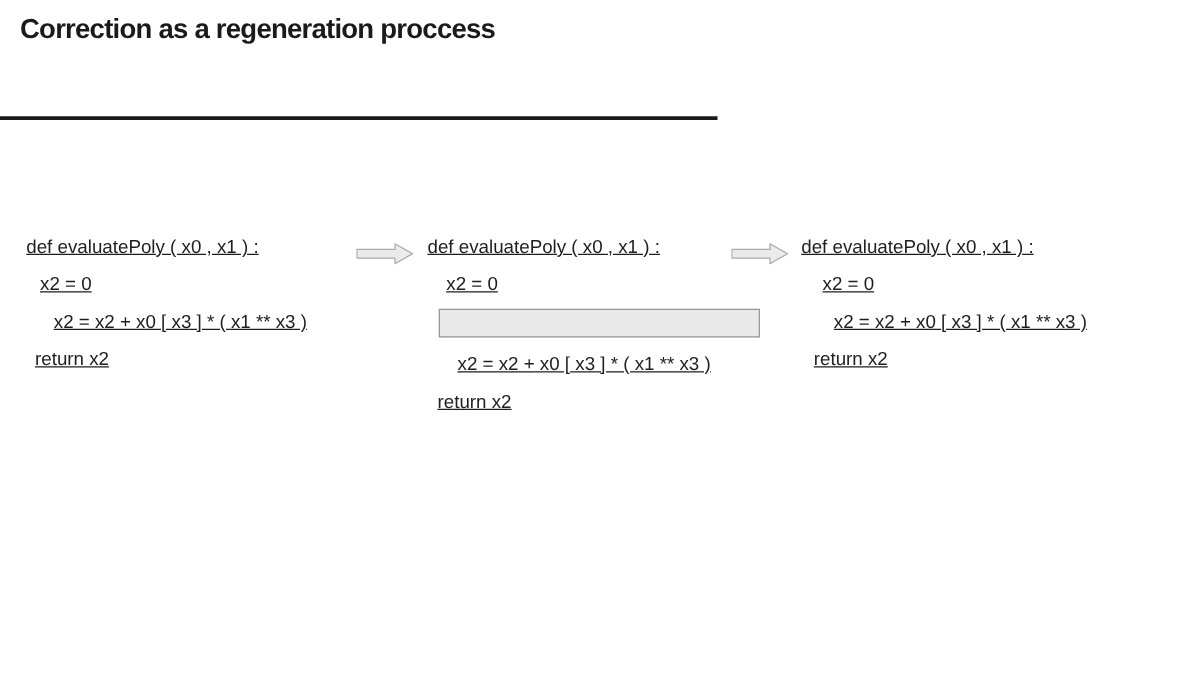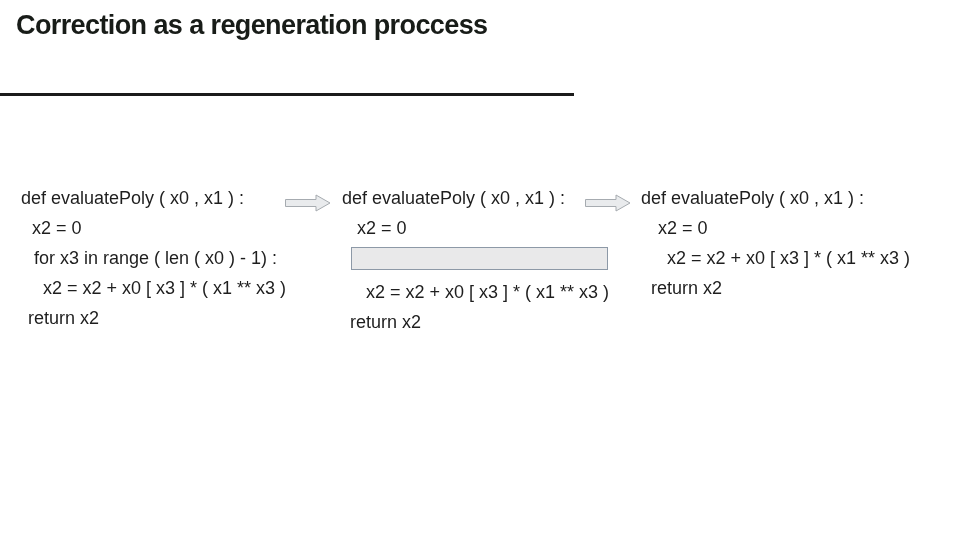--- a/index.html
+++ b/index.html
@@ -13,40 +13,41 @@
     height: 540px;
     background: #ffffff;
     overflow: hidden;
     font-family: "Liberation Sans", sans-serif;
   }
   .slide-title {
     position: absolute;
     left: 16px;
     top: 10px;
     margin: 0;
-    font-size: 27px;
+    font-size: 22px;
     font-weight: 700;
     letter-spacing: -0.6px;
     color: #181c18;
     white-space: nowrap;
   }
   .title-rule {
     position: absolute;
     left: 0;
     top: 93px;
     width: 574px;
     height: 3px;
     background: #1b1b1b;
   }
   .code-block {
     position: absolute;
     top: 183px;
     color: #1e1e1e;
-    font-size: 18px;
+    font-size: 15px;
     white-space: nowrap;
+    text-decoration: underline;
   }
   .code-block-1 { left: 21px; }
   .code-block-2 { left: 342px; }
   .code-block-3 { left: 641px; }
   .code-line {
     height: 30px;
     line-height: 30px;
   }
   .mask-line {
     height: 30px;
@@ -70,21 +71,20 @@
 
 <div class="slide">
 
   <h1 class="slide-title">Correction as a regeneration proccess</h1>
 
   <div class="title-rule"></div>
 
   <section class="code-block code-block-1">
     <div class="code-line" style="padding-left:0px">def evaluatePoly ( x0 , x1 ) :</div>
     <div class="code-line" style="padding-left:11px">x2 = 0</div>
-    <div class="code-line" style="padding-left:13px">for x3 in range ( len ( x0 ) - 1) :</div>
     <div class="code-line" style="padding-left:22px">x2 = x2 + x0 [ x3 ] * ( x1 ** x3 )</div>
     <div class="code-line" style="padding-left:7px">return x2</div>
   </section>
 
   <svg class="block-arrow block-arrow-1" width="46" height="18" viewBox="0 0 46 18">
     <polygon points="0.5,5.5 31,5.5 31,1 45,9 31,17 31,12.5 0.5,12.5" fill="#e9ebed" stroke="#a6abb0" stroke-width="1" stroke-linejoin="round"></polygon>
   </svg>
 
   <section class="code-block code-block-2">
     <div class="code-line" style="padding-left:0px">def evaluatePoly ( x0 , x1 ) :</div>

